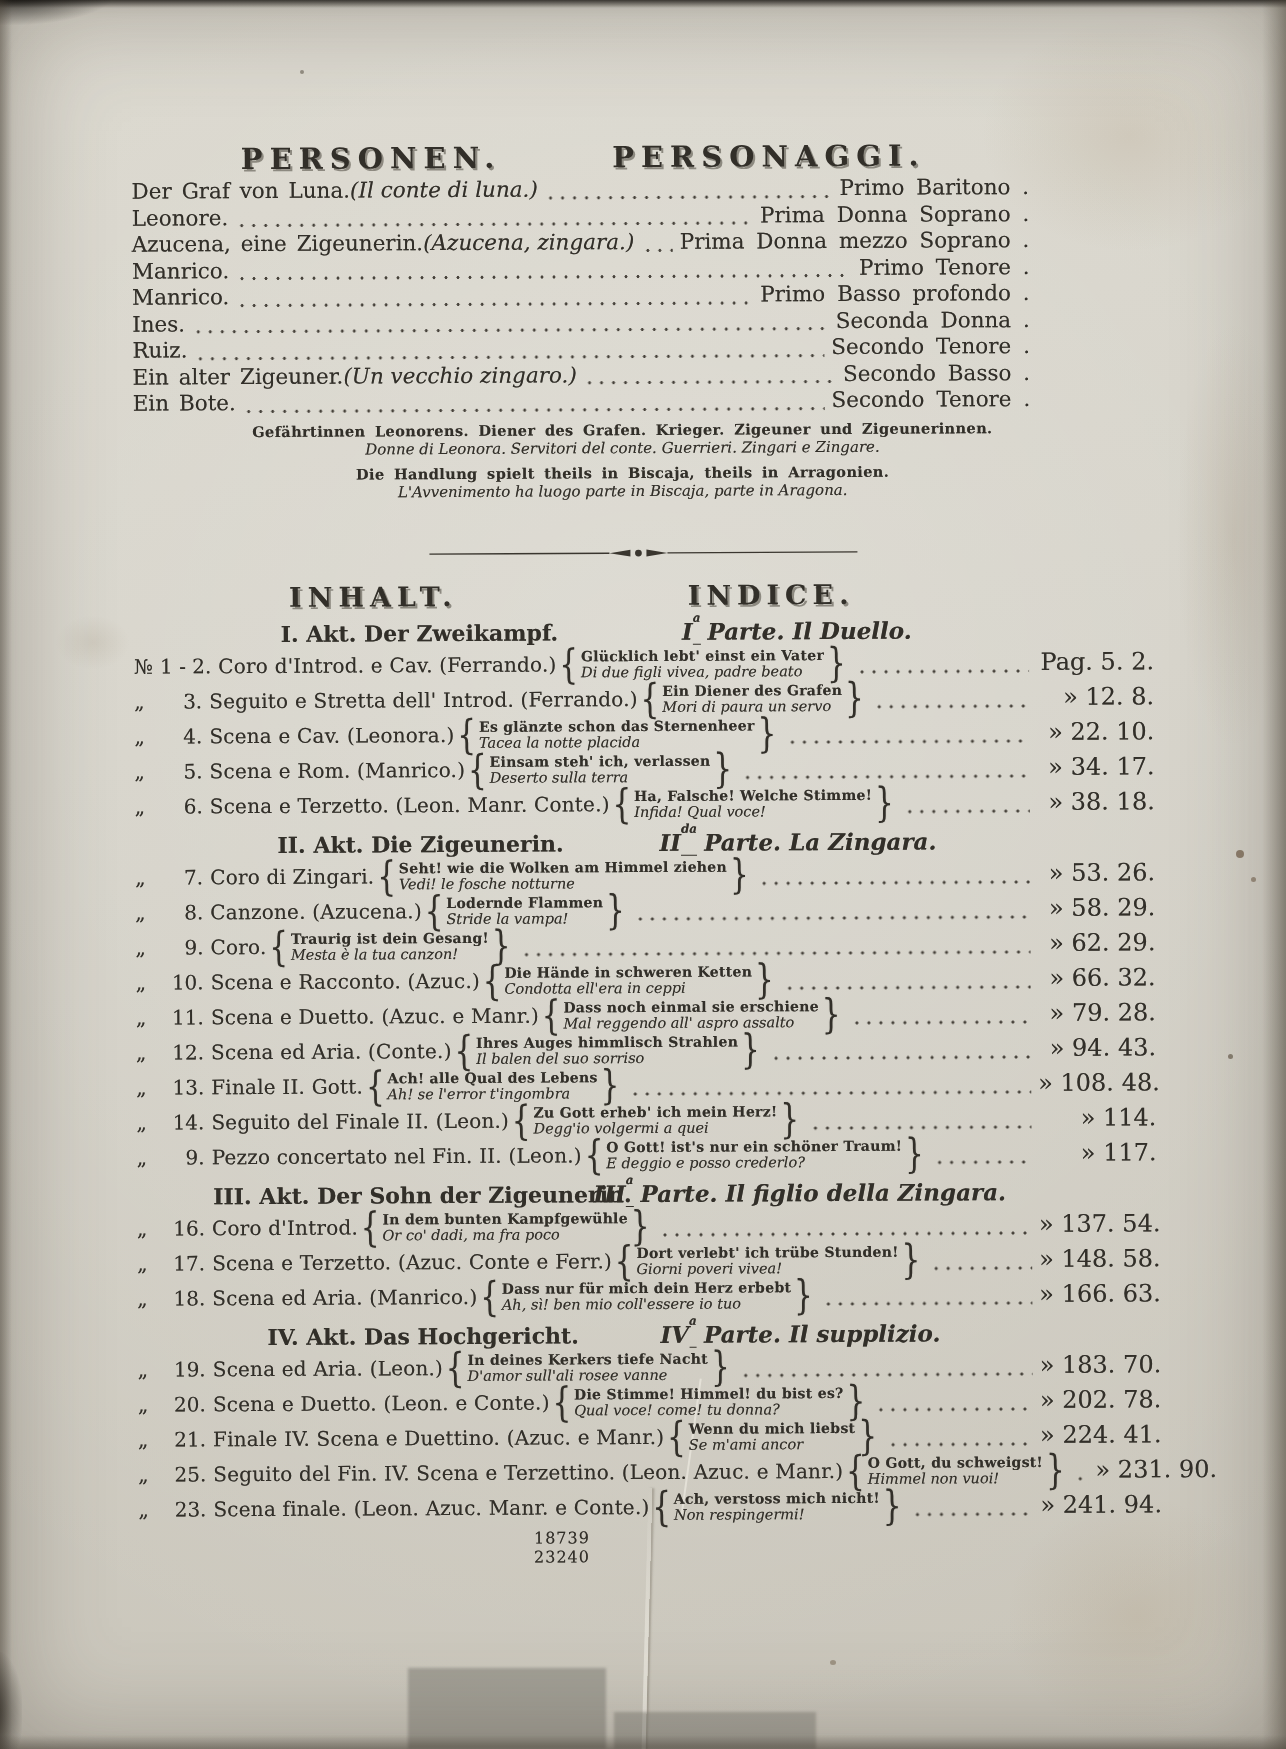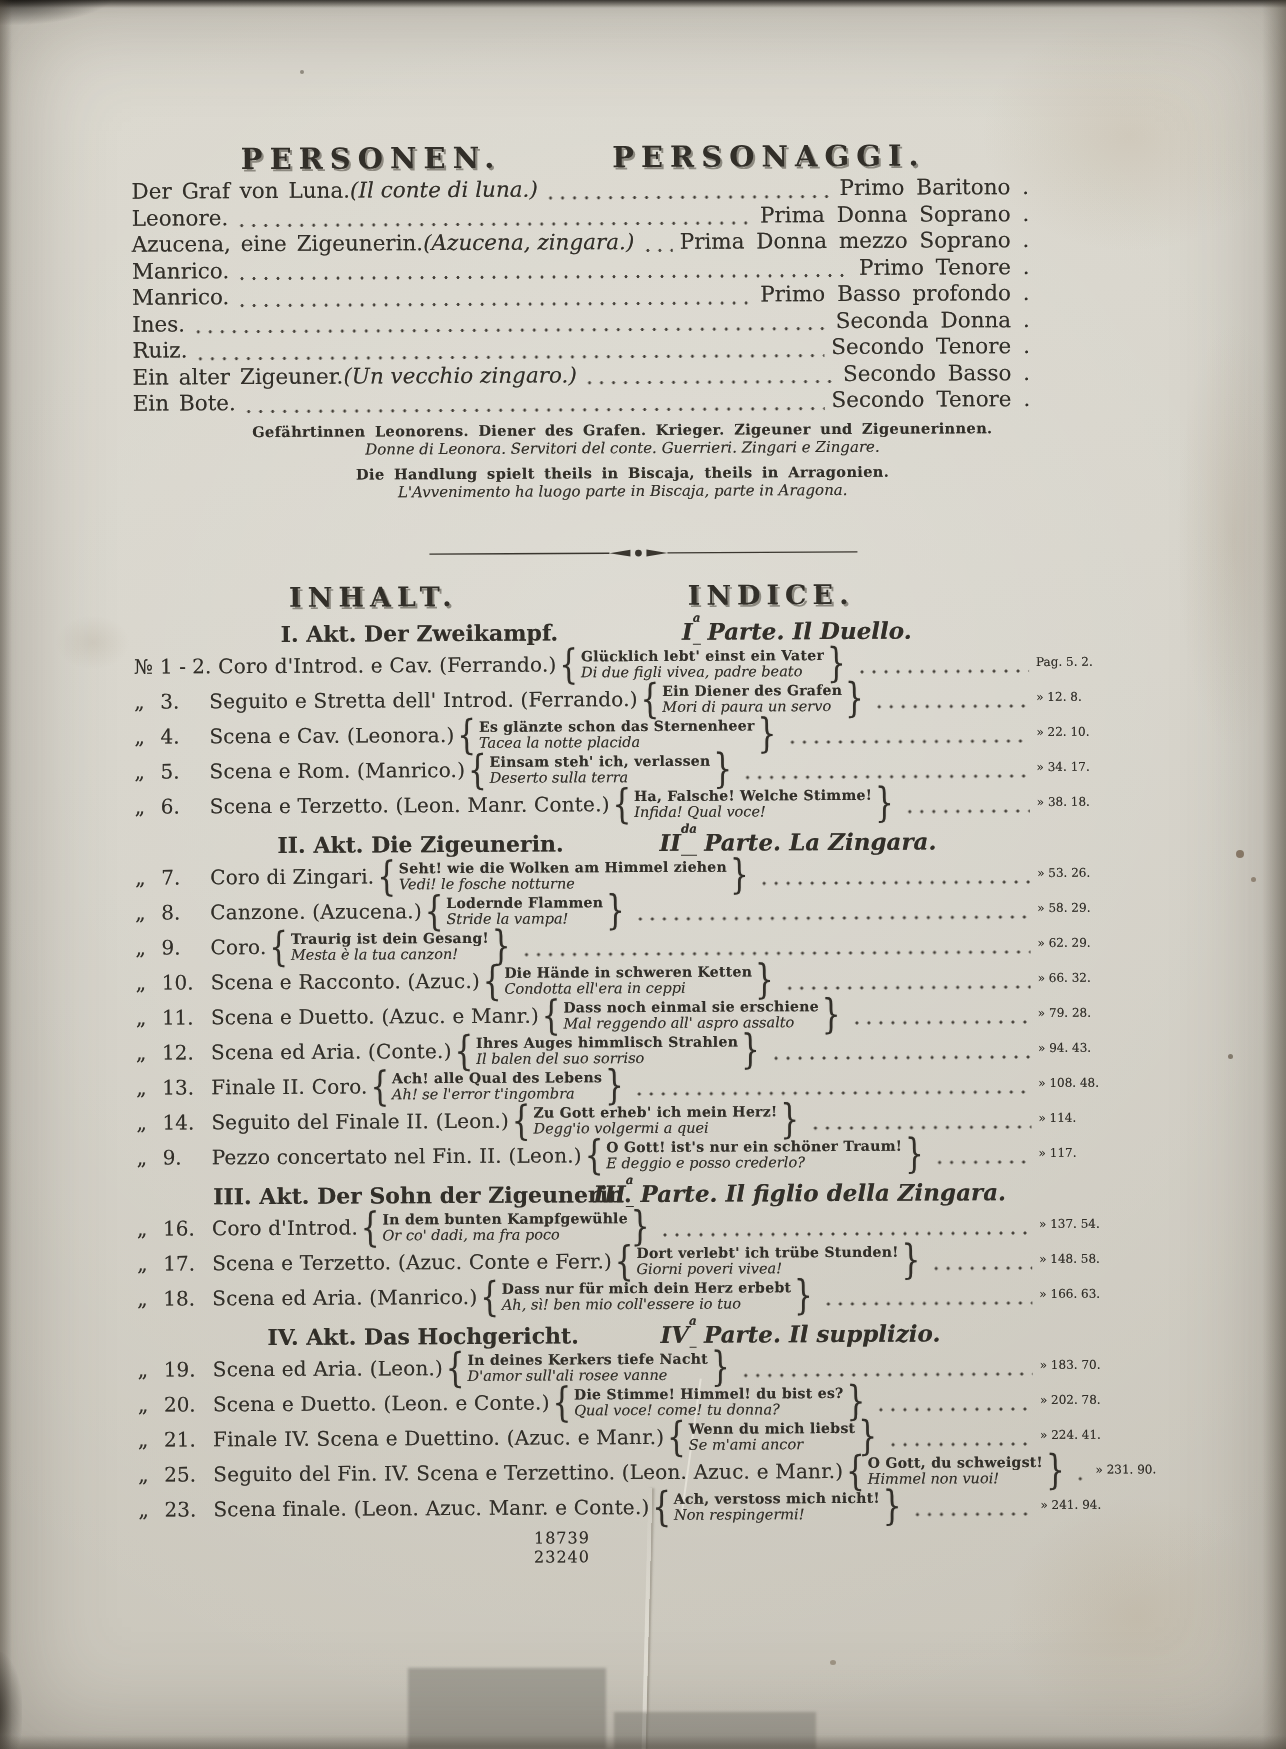--- a/index.html
+++ b/index.html
@@ -68,28 +68,28 @@
   .index-header{margin-top:16px;}
   
   .idx-section{margin-top:0;}
   .sec-heading{display:flex;align-items:baseline;margin:7px 0 2px 0;}
   .sec-de{width:56%;text-align:center;font-weight:700;font-size:22px;white-space:nowrap;}
   .sec-it{width:18%;display:flex;justify-content:center;font-weight:700;font-style:italic;font-size:23px;white-space:nowrap;}
   .sec-it-rest{margin-left:7px;}
   .ord{font-size:12px;vertical-align:super;line-height:0;border-bottom:1px solid currentColor;font-style:italic;}
   .idx-row{display:flex;align-items:center;height:35px;}
   .idx-mark{width:26px;font-size:20px;flex:0 0 auto;}
-  .idx-num{min-width:42px;font-size:20px;margin-right:7px;flex:0 0 auto;white-space:nowrap;}
+  .idx-num{min-width:42px;text-align:right;font-size:20px;margin-right:7px;flex:0 0 auto;white-space:nowrap;}
   .idx-title{font-size:20px;white-space:nowrap;letter-spacing:0.2px;}
   .brace{font-size:29px;line-height:1;transform:scaleY(1.4);margin:0 3px;font-weight:400;flex:0 0 auto;}
   .incipits{display:flex;flex-direction:column;justify-content:center;}
   .inc-de{font-weight:700;font-size:14px;line-height:16px;letter-spacing:0.3px;white-space:nowrap;}
   .inc-it{font-style:italic;font-size:14.5px;line-height:16px;white-space:nowrap;}
   .idx-leader{margin-bottom:7px;height:8px;background-size:12px 4px;}
-  .idx-page{width:118px;text-align:left;font-size:12px;white-space:nowrap;flex:0 0 auto;}
+  .idx-page{width:118px;text-align:right;font-size:24px;white-space:nowrap;flex:0 0 auto;}
   
   .plate{margin-top:3px;width:83%;text-align:center;font-size:16px;line-height:19px;letter-spacing:1px;}
 </style>
 </head>
 <body>
 
 <div class="page">
 
   <div class="art stain1"></div>
   <div class="art stain2"></div>
@@ -347,21 +347,21 @@
               <span class="inc-de">Ihres Auges himmlisch Strahlen</span>
               <span class="inc-it">Il balen del suo sorriso</span>
             </span>
             <span class="brace">}</span>
             <span class="leader idx-leader"></span>
             <span class="idx-page">» 94. 43.</span>
           </div>
           <div class="idx-row">
             <span class="idx-mark">„</span>
             <span class="idx-num">13.</span>
-            <span class="idx-title">Finale II. Coro.</span>
+            <span class="idx-title">Finale II. Gott.</span>
             <span class="brace">{</span>
             <span class="incipits">
               <span class="inc-de">Ach! alle Qual des Lebens</span>
               <span class="inc-it">Ah! se l'error t'ingombra</span>
             </span>
             <span class="brace">}</span>
             <span class="leader idx-leader"></span>
             <span class="idx-page">» 108. 48.</span>
           </div>
           <div class="idx-row">

